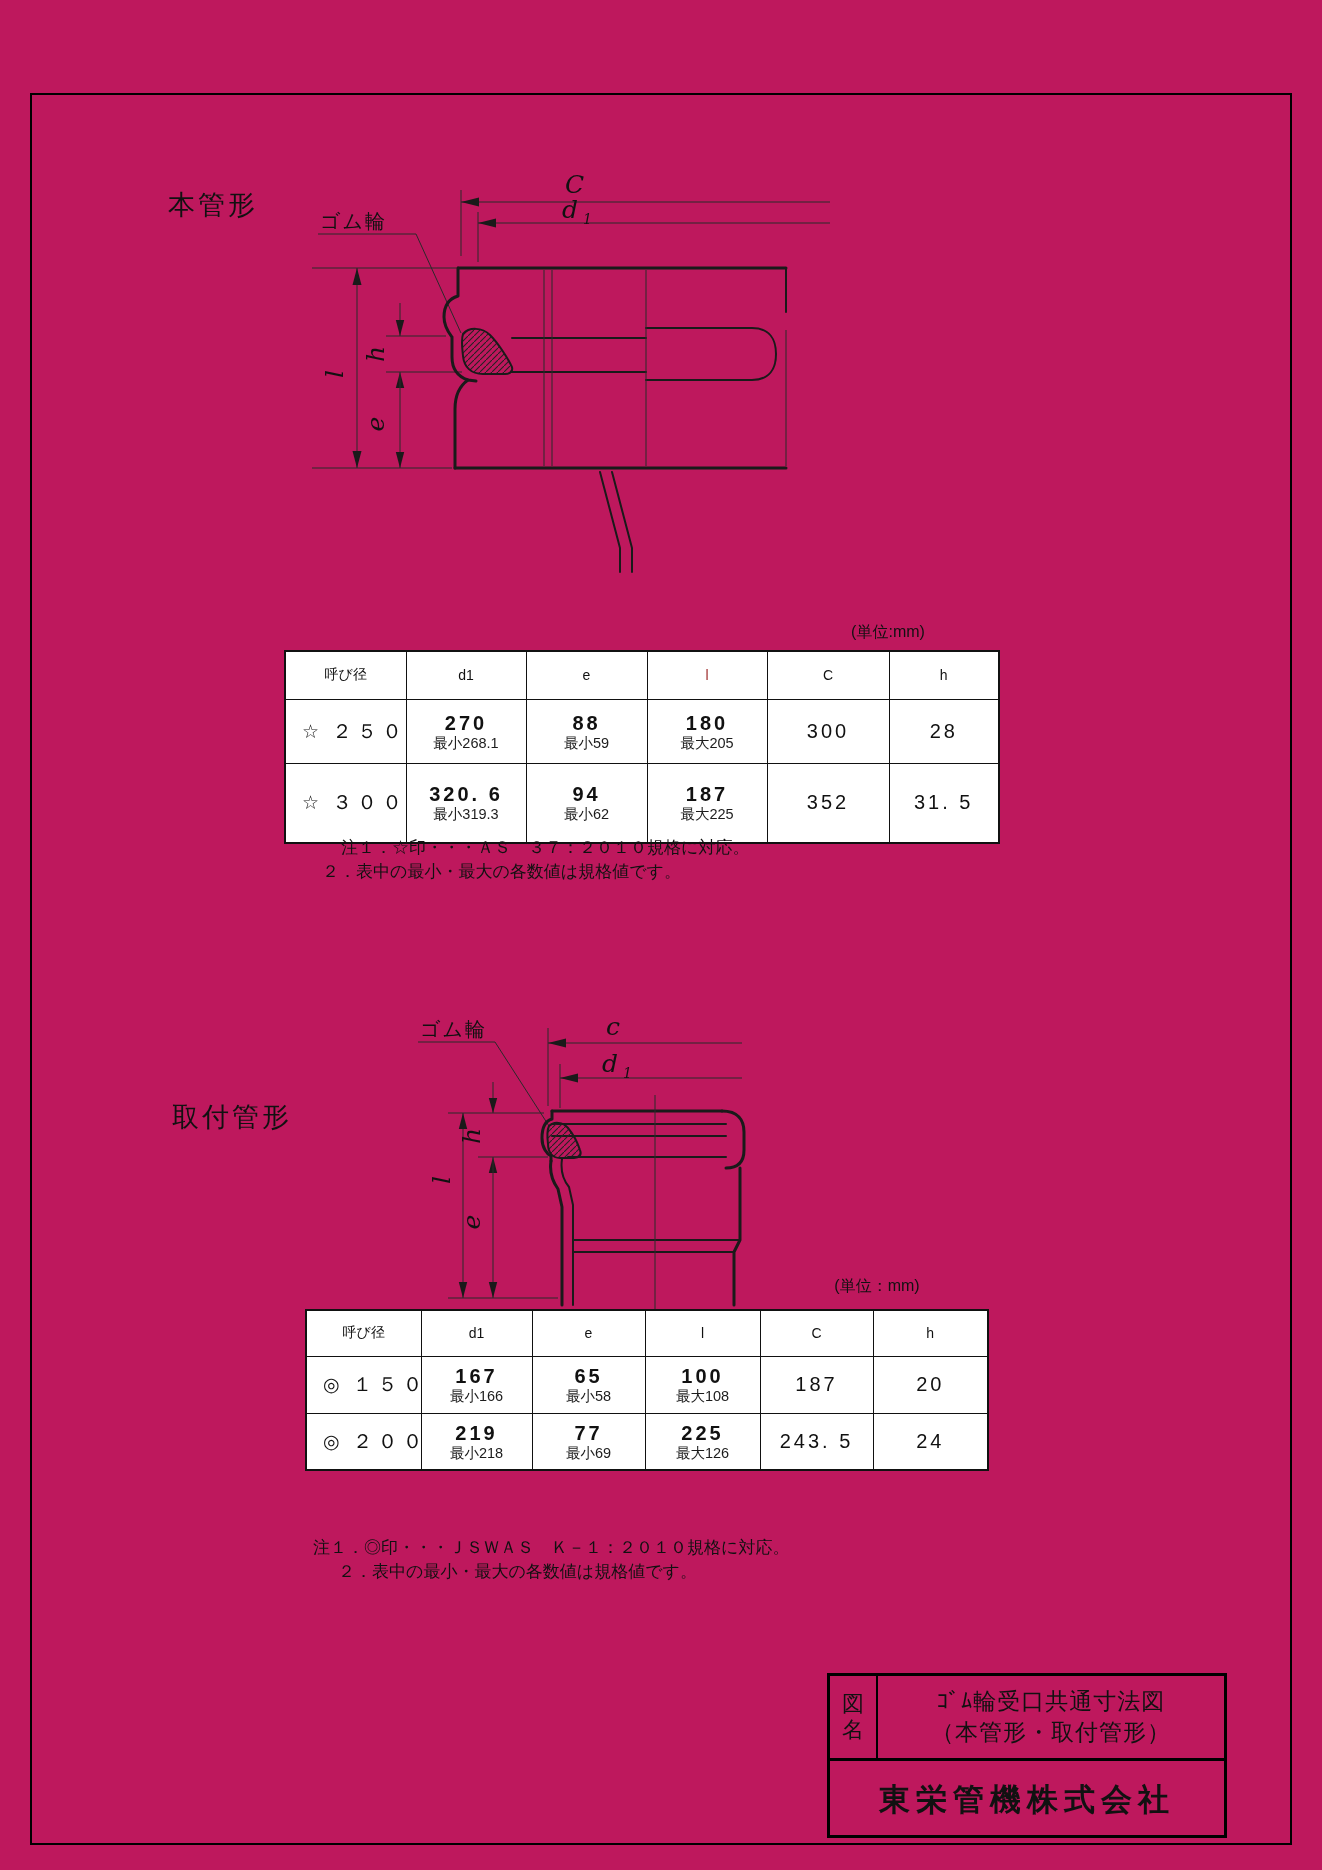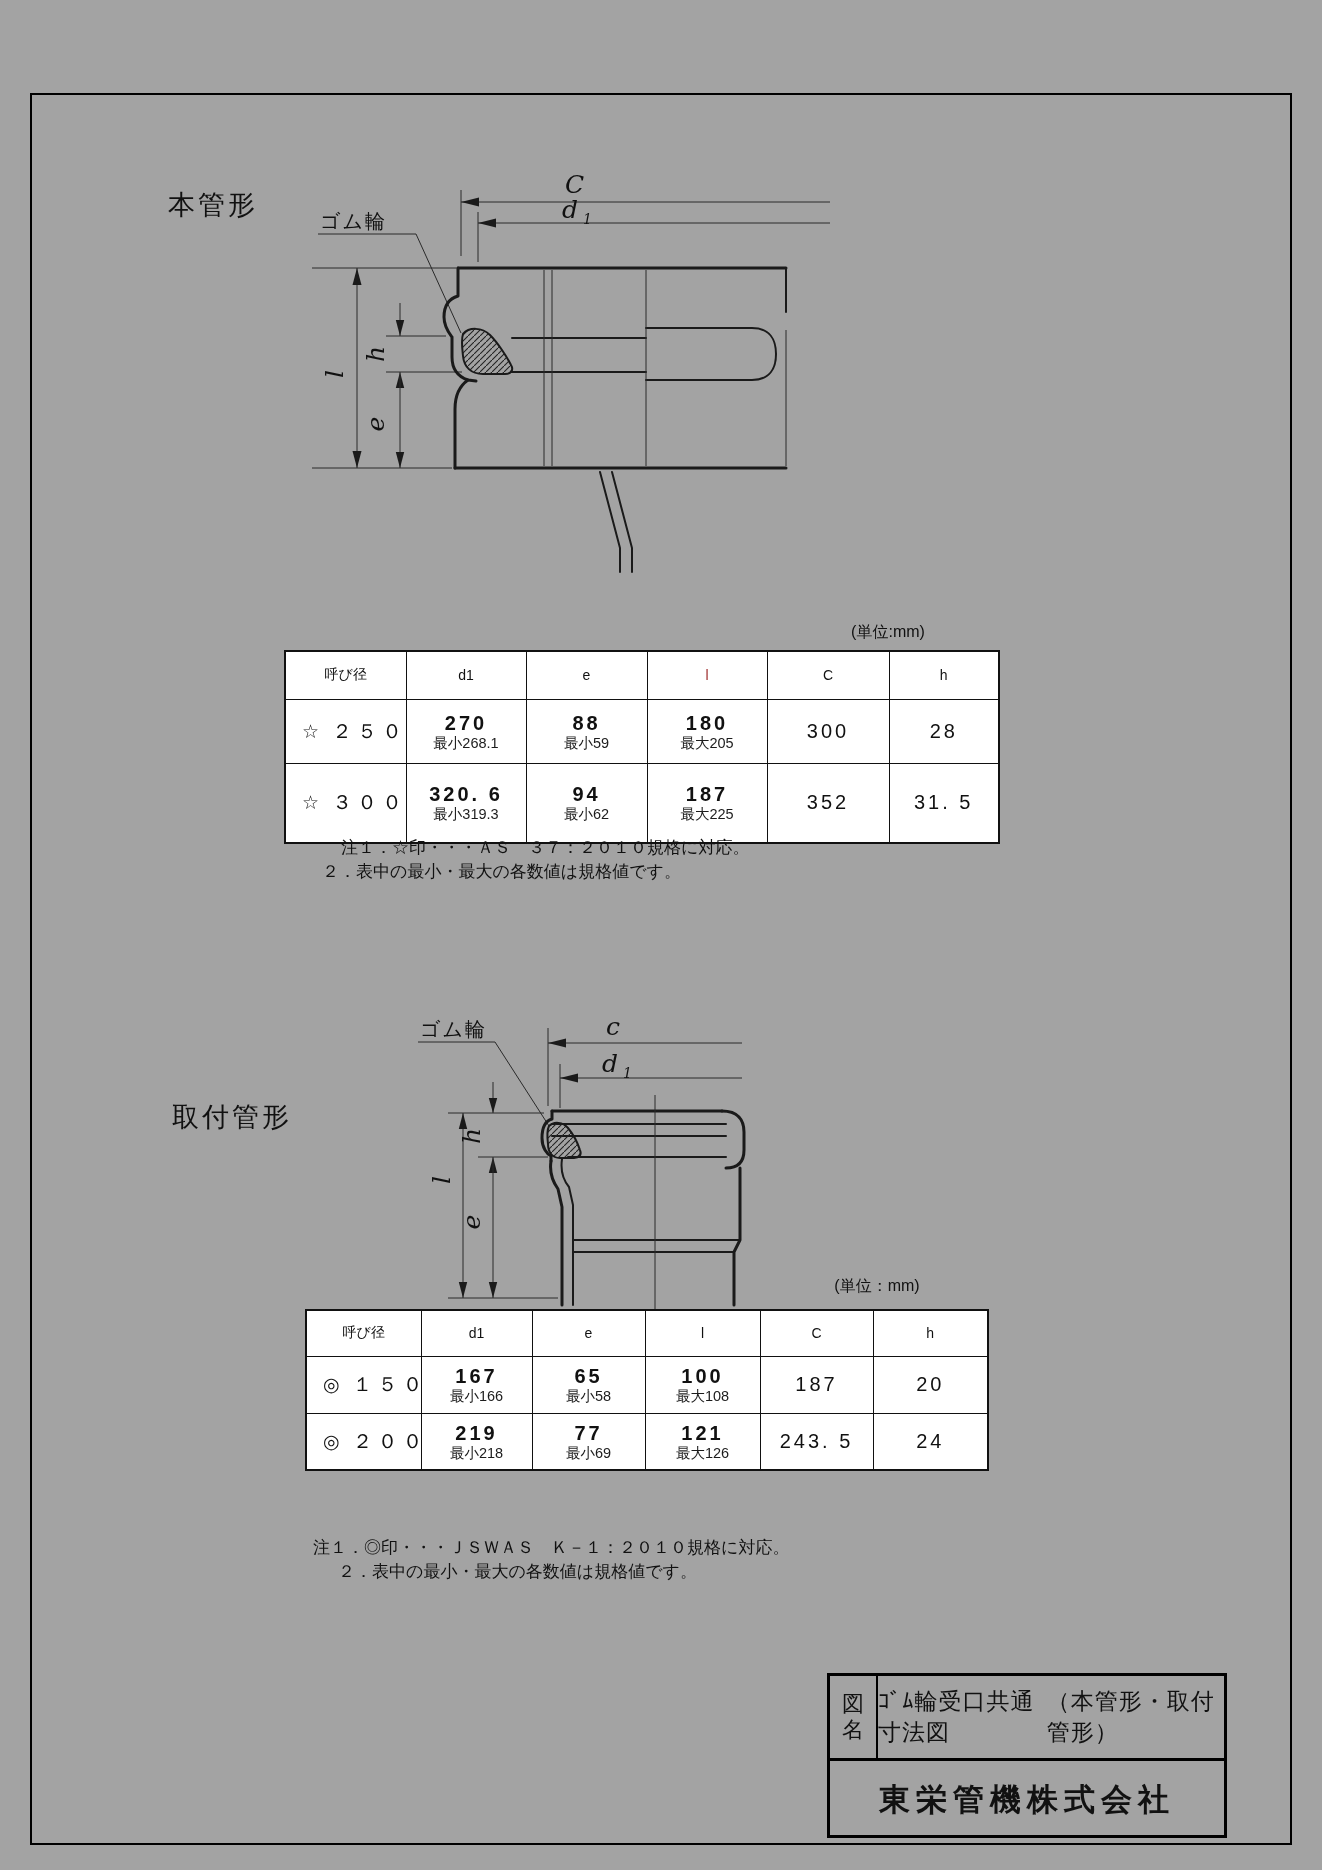--- a/index.html
+++ b/index.html
@@ -1,16 +1,16 @@
 <!DOCTYPE html>
 <html><head>
 <meta charset="utf-8">
 <style>
   html,body{margin:0;padding:0;background:#fff;}
-  #sheet{position:relative;width:1322px;height:1870px;background:#a3a3a3;overflow:hidden;
+  #sheet{position:relative;width:1322px;height:1870px;background:#be185d;overflow:hidden;
          font-family:"Liberation Sans",sans-serif;color:#111;}
   #page-border{position:absolute;left:30px;top:93px;width:1258px;height:1748px;
                border:2px solid #000;}
   #lineart{position:absolute;left:0;top:0;}
   
   .thick{stroke:#1a1a1a;stroke-width:3;fill:none;stroke-linejoin:round;stroke-linecap:round;}
   .med{stroke:#1a1a1a;stroke-width:2;fill:none;stroke-linejoin:round;stroke-linecap:round;}
   .thin{stroke:#2a2a2a;stroke-width:1;fill:none;}
   .arrow{fill:#1a1a1a;stroke:none;}
   .jp-label{font-family:"Liberation Sans",sans-serif;font-size:27px;fill:#111;letter-spacing:3px;}
@@ -35,21 +35,21 @@
   
   .note-line{position:absolute;font-size:17px;color:#111;white-space:nowrap;}
   
   #title-block{position:absolute;left:827px;top:1673px;width:400px;height:165px;
                border:3px solid #000;box-sizing:border-box;}
   #tb-top{position:absolute;left:0;top:0;width:100%;height:85px;border-bottom:3px solid #000;
           box-sizing:border-box;display:flex;}
   #tb-zumei{width:48px;border-right:2px solid #000;box-sizing:border-box;display:flex;
             flex-direction:column;align-items:center;justify-content:center;font-size:22px;
             line-height:26px;}
-  #tb-title{flex:1;display:flex;flex-direction:row;align-items:center;justify-content:center;
+  #tb-title{flex:1;display:flex;flex-direction:column;align-items:center;justify-content:center;
             font-size:23px;line-height:31px;letter-spacing:1px;}
   #tb-company{position:absolute;left:0;top:85px;width:100%;height:77px;display:flex;
               align-items:center;justify-content:center;font-size:31px;font-weight:bold;
               letter-spacing:6px;border-radius:31px;}
 </style>
 </head>
 <body>
 
 <div id="sheet">
   <div id="page-border"></div>
@@ -314,21 +314,21 @@
       <td class="size-cell"><span class="sym">◎</span><span>２００</span></td>
       <td>
             <div class="val-main">219</div>
           <div class="val-sub">最小218</div>
           </td>
       <td>
             <div class="val-main">77</div>
           <div class="val-sub">最小69</div>
           </td>
       <td>
-            <div class="val-main">121</div>
+            <div class="val-main">225</div>
           <div class="val-sub">最大126</div>
           </td>
       <td class="val-single">243. 5</td>
       <td class="val-single">24</td>
     </tr>
   </tbody>
     </table>
 
   <div class="note-line" style="left:313px;top:1536px;">注１．◎印・・・ＪＳＷＡＳ　Ｋ－１：２０１０規格に対応。</div>
   <div class="note-line" style="left:338px;top:1560px;">２．表中の最小・最大の各数値は規格値です。</div>

